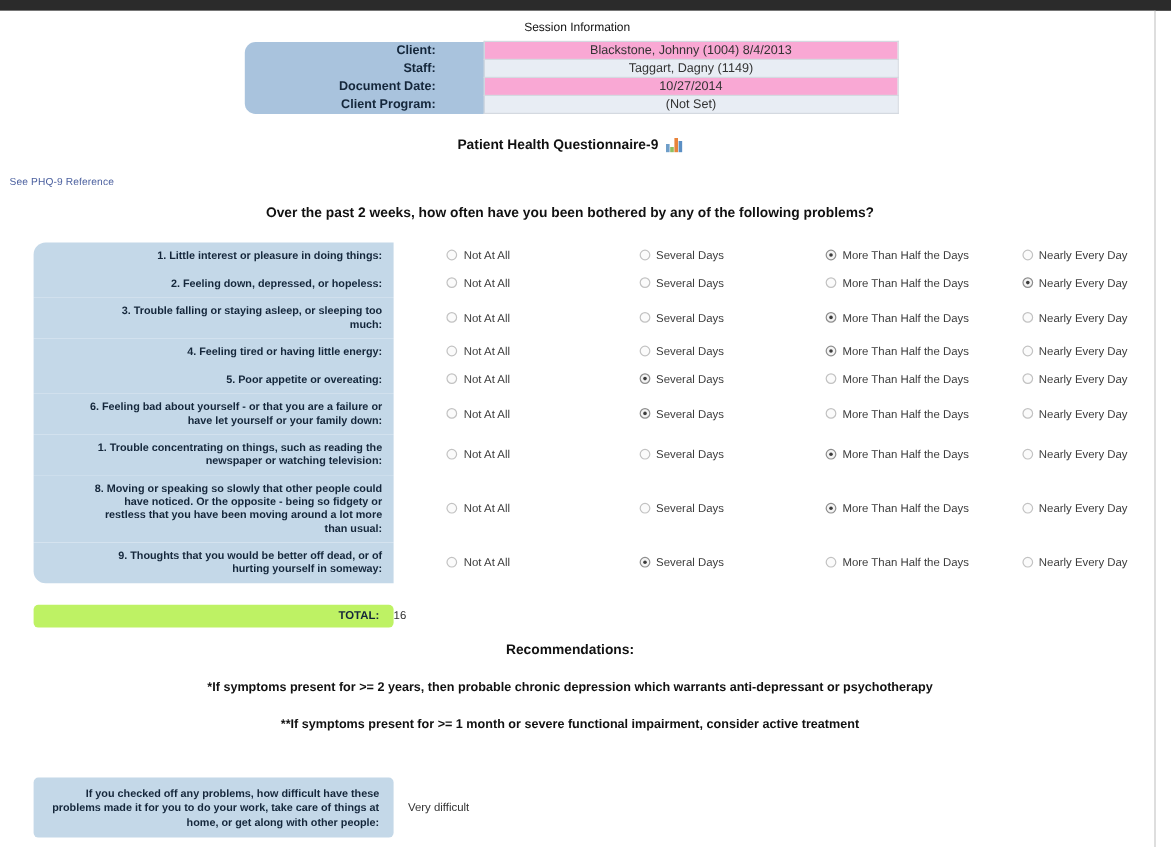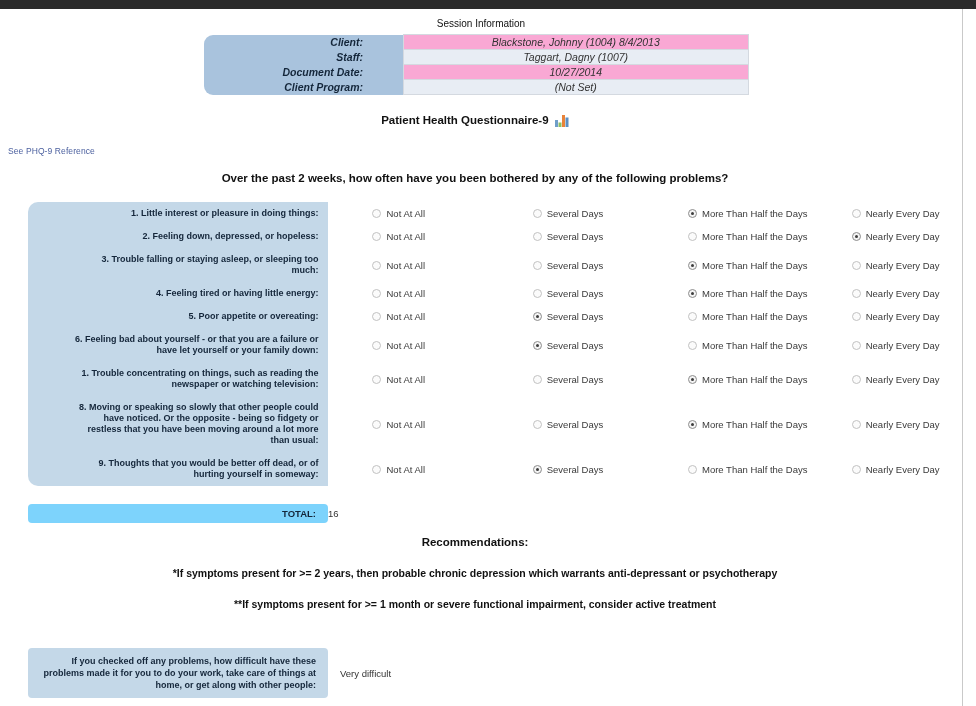--- a/index.html
+++ b/index.html
@@ -41,21 +41,20 @@
   .session-wrap {
     width: 545px;
     margin: 5px auto 0 auto;
     position: relative;
     left: -5px;
   }
   table.session {
     width: 100%;
     border-collapse: collapse;
     font-size: 10.5px;
-    font-style: italic;
   }
   table.session td { height: 15px; padding: 0 6px; }
   table.session td.lbl {
     width: 200px;
     background: #a9c3dd;
     text-align: right;
     font-weight: bold;
     color: #14263a;
     padding-right: 40px;
   }
@@ -152,21 +151,21 @@
     top: 2px; left: 2px;
     width: 3px; height: 3px;
     border-radius: 50%;
     background: #3c3c3c;
   }
 
   
   .total-row { margin-top: 18px; margin-left: 28px; display: flex; align-items: center; }
   .total-label {
     width: 300px;
-    background: #7dd3fc;
+    background: #bef264;
     border-radius: 4px;
     text-align: right;
     font-weight: bold;
     color: #14263a;
     font-size: 9.5px;
     padding: 4px 12px 4px 0;
   }
   .total-value { font-size: 9.5px; color: #333; margin-left: 0; }
 
   
@@ -212,21 +211,21 @@
   <div class="session-title">Session Information</div>
   <div class="session-wrap">
     <table class="session">
       <tbody id="session-body">
           <tr>
             <td class="lbl">Client:</td>
             <td class="val">Blackstone, Johnny (1004) 8/4/2013</td>
           </tr>
           <tr>
             <td class="lbl">Staff:</td>
-            <td class="val">Taggart, Dagny (1007)</td>
+            <td class="val">Taggart, Dagny (1149)</td>
           </tr>
           <tr>
             <td class="lbl">Document Date:</td>
             <td class="val">10/27/2014</td>
           </tr>
           <tr>
             <td class="lbl">Client Program:</td>
             <td class="val">(Not Set)</td>
           </tr>
         </tbody>

